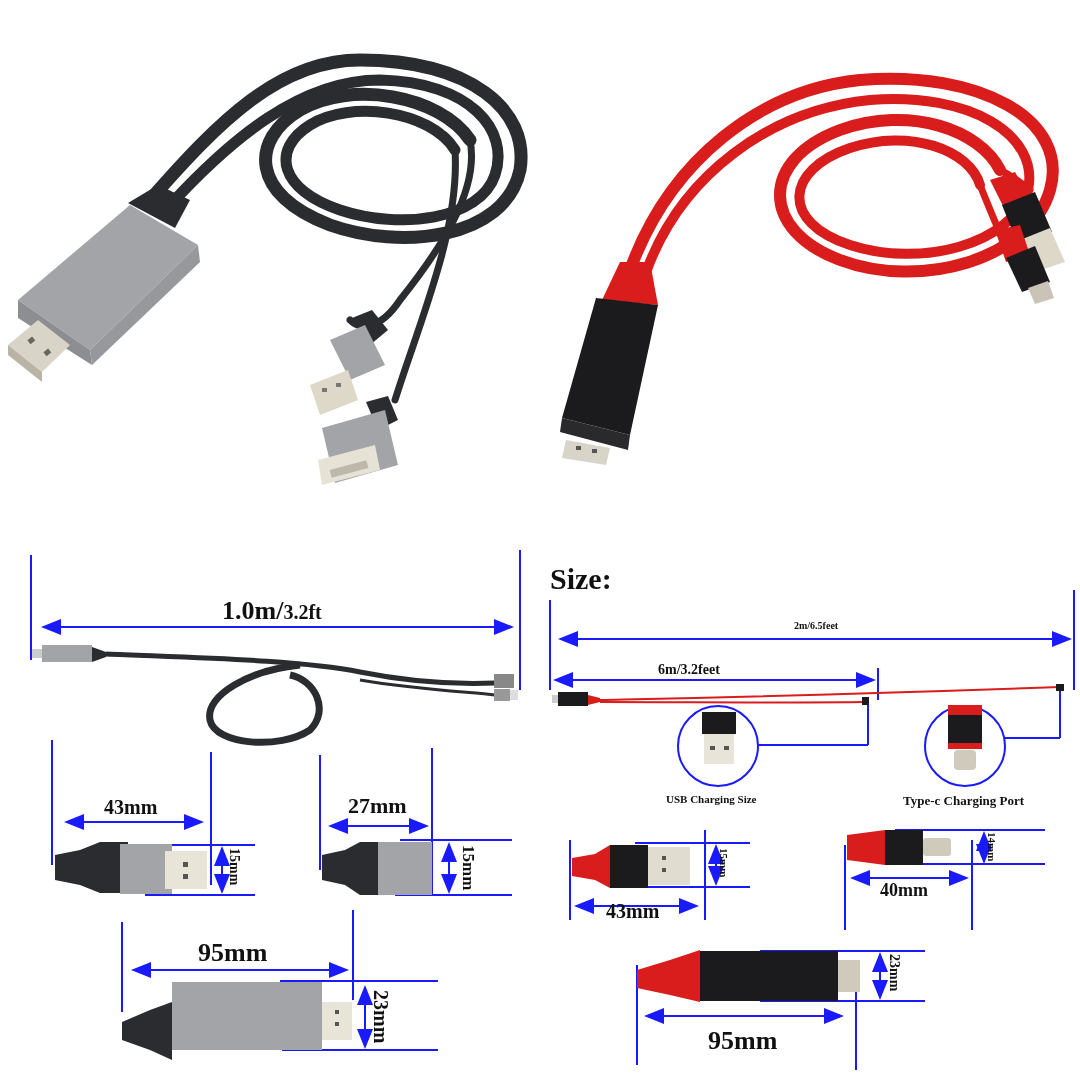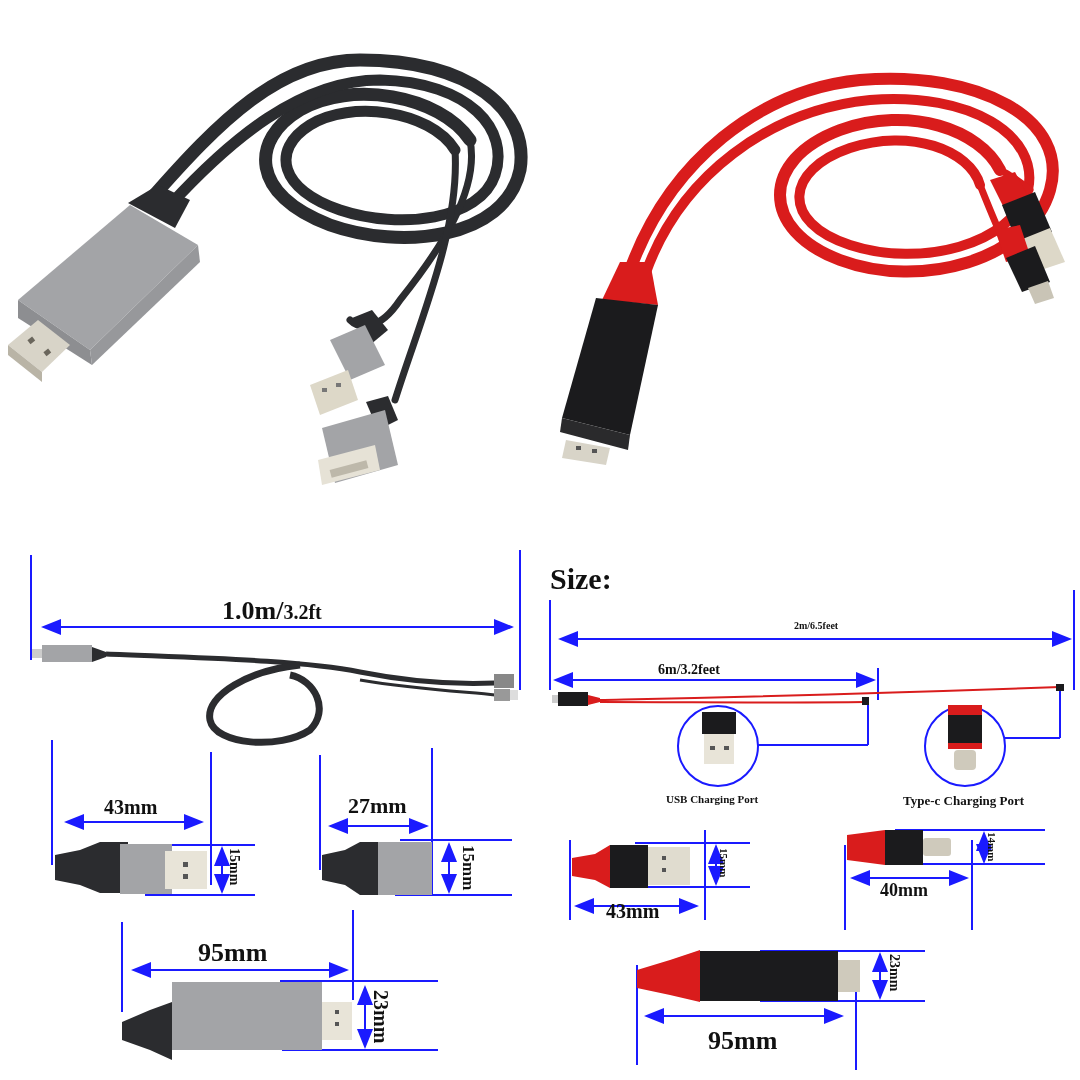--- a/index.html
+++ b/index.html
@@ -245,21 +245,21 @@
     <g>
       <path d="M97 430 L 130 420 L 160 410 L 160 462 L 130 455 L 97 448 Z" fill="#d91c1c"></path>
       <rect x="160" y="411" width="138" height="50" fill="#1b1b1d"></rect>
       <rect x="298" y="420" width="22" height="32" fill="#cfcabc"></rect>
     </g>
   </svg>
 
   <div class="lbl" style="left:10px;top:22px;font-size:30px;">Size:</div>
   <div class="lbl" style="left:254px;top:80px;font-size:10px;">2m/6.5feet</div>
   <div class="lbl" style="left:118px;top:122px;font-size:14px;">6m/3.2feet</div>
-  <div class="lbl" style="left:126px;top:253px;font-size:11px;">USB Charging Port</div>
+  <div class="lbl" style="left:126px;top:253px;font-size:11px;">USB Charging Size</div>
   <div class="lbl" style="left:363px;top:253px;font-size:13px;">Type-c Charging Port</div>
   <div class="lbl" style="left:66px;top:360px;font-size:20px;">43mm</div>
   <div class="lbl vert" style="left:190px;top:308px;font-size:11px;">15mm</div>
   <div class="lbl" style="left:340px;top:340px;font-size:18px;text-align:right;">40mm</div>
   <div class="lbl vert" style="left:458px;top:292px;font-size:11px;">14mm</div>
   <div class="lbl" style="left:168px;top:486px;font-size:26px;">95mm</div>
   <div class="lbl vert" style="left:362px;top:414px;font-size:14px;">23mm</div>
 </div>
 
 </body></html>

